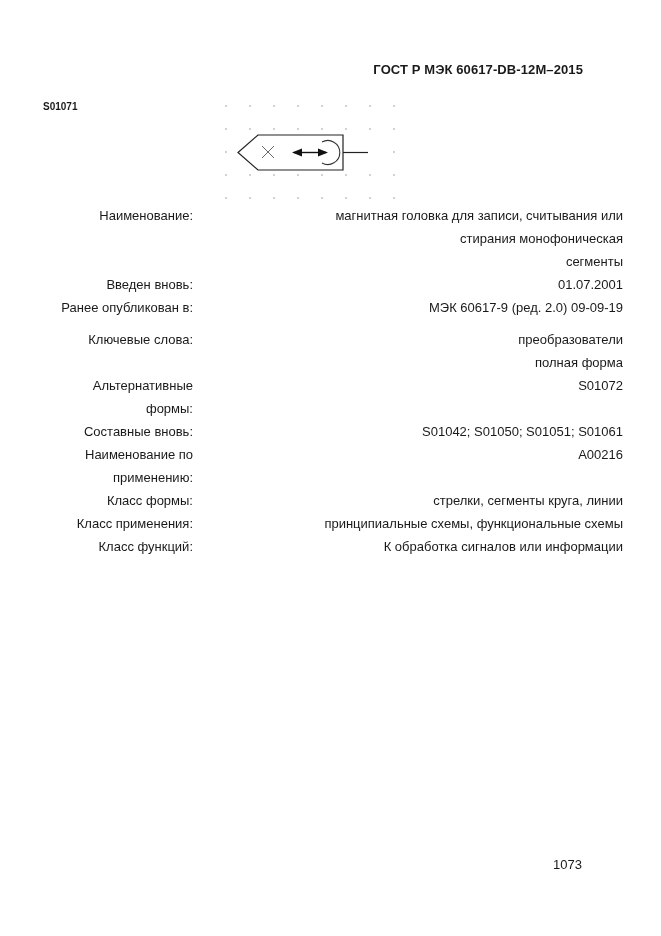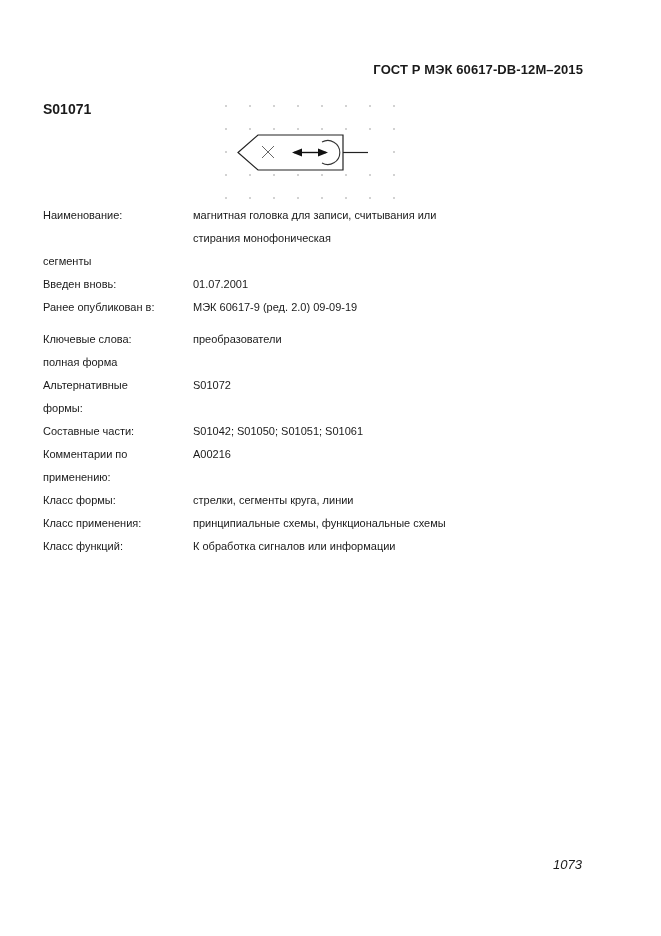--- a/index.html
+++ b/index.html
@@ -1,26 +1,26 @@
 <!DOCTYPE html>
 <html><head>
 <meta charset="utf-8">
 <style>
   html, body { margin: 0; padding: 0; background: #ffffff; }
   body { width: 661px; height: 936px; position: relative; overflow: hidden;
          font-family: "Liberation Sans", sans-serif; color: #1a1a1a; }
   .header { position: absolute; top: 62px; right: 78px; font-size: 13px; font-weight: bold; letter-spacing: 0.1px; }
-  .code { position: absolute; top: 101px; left: 43px; font-size: 14px; font-weight: bold; }
+  .code { position: absolute; top: 101px; left: 43px; font-size: 10px; font-weight: bold; }
   .symbol { position: absolute; left: 218px; top: 98px; width: 190px; height: 106px; }
-  .rows { position: absolute; top: 204px; left: 43px; width: 580px; font-size: 11px; }
+  .rows { position: absolute; top: 204px; left: 43px; width: 580px; font-size: 13px; text-align: right; }
   .row { display: flex; line-height: 23px; }
   .row .lbl { width: 150px; flex: 0 0 150px; }
   .row .val { flex: 1; }
   .gap { height: 9px; }
-  .pageno { position: absolute; top: 857px; right: 79px; font-size: 13px; font-style: italic; }
+  .pageno { position: absolute; top: 857px; right: 79px; font-size: 13px; }
 </style>
 </head>
 <body>
 
 <div class="header">ГОСТ Р МЭК 60617-DB-12M–2015</div>
 <div class="code">S01071</div>
 
 <svg class="symbol" viewBox="0 0 190 106">
   <g fill="#999">
     <circle cx="8" cy="8" r="0.8"></circle>
@@ -98,26 +98,26 @@
     <div class="val">полная форма</div>
   </div>
   <div class="row">
     <div class="lbl">
       <div>Альтернативные</div>
       <div>формы:</div>
     </div>
     <div class="val">S01072</div>
   </div>
   <div class="row">
-    <div class="lbl">Составные части:</div>
+    <div class="lbl">Составные вновь:</div>
     <div class="val">S01042; S01050; S01051; S01061</div>
   </div>
   <div class="row">
     <div class="lbl">
-      <div>Комментарии по</div>
+      <div>Наименование по</div>
       <div>применению:</div>
     </div>
     <div class="val">A00216</div>
   </div>
   <div class="row">
     <div class="lbl">Класс формы:</div>
     <div class="val">стрелки, сегменты круга, линии</div>
   </div>
   <div class="row">
     <div class="lbl">Класс применения:</div>

